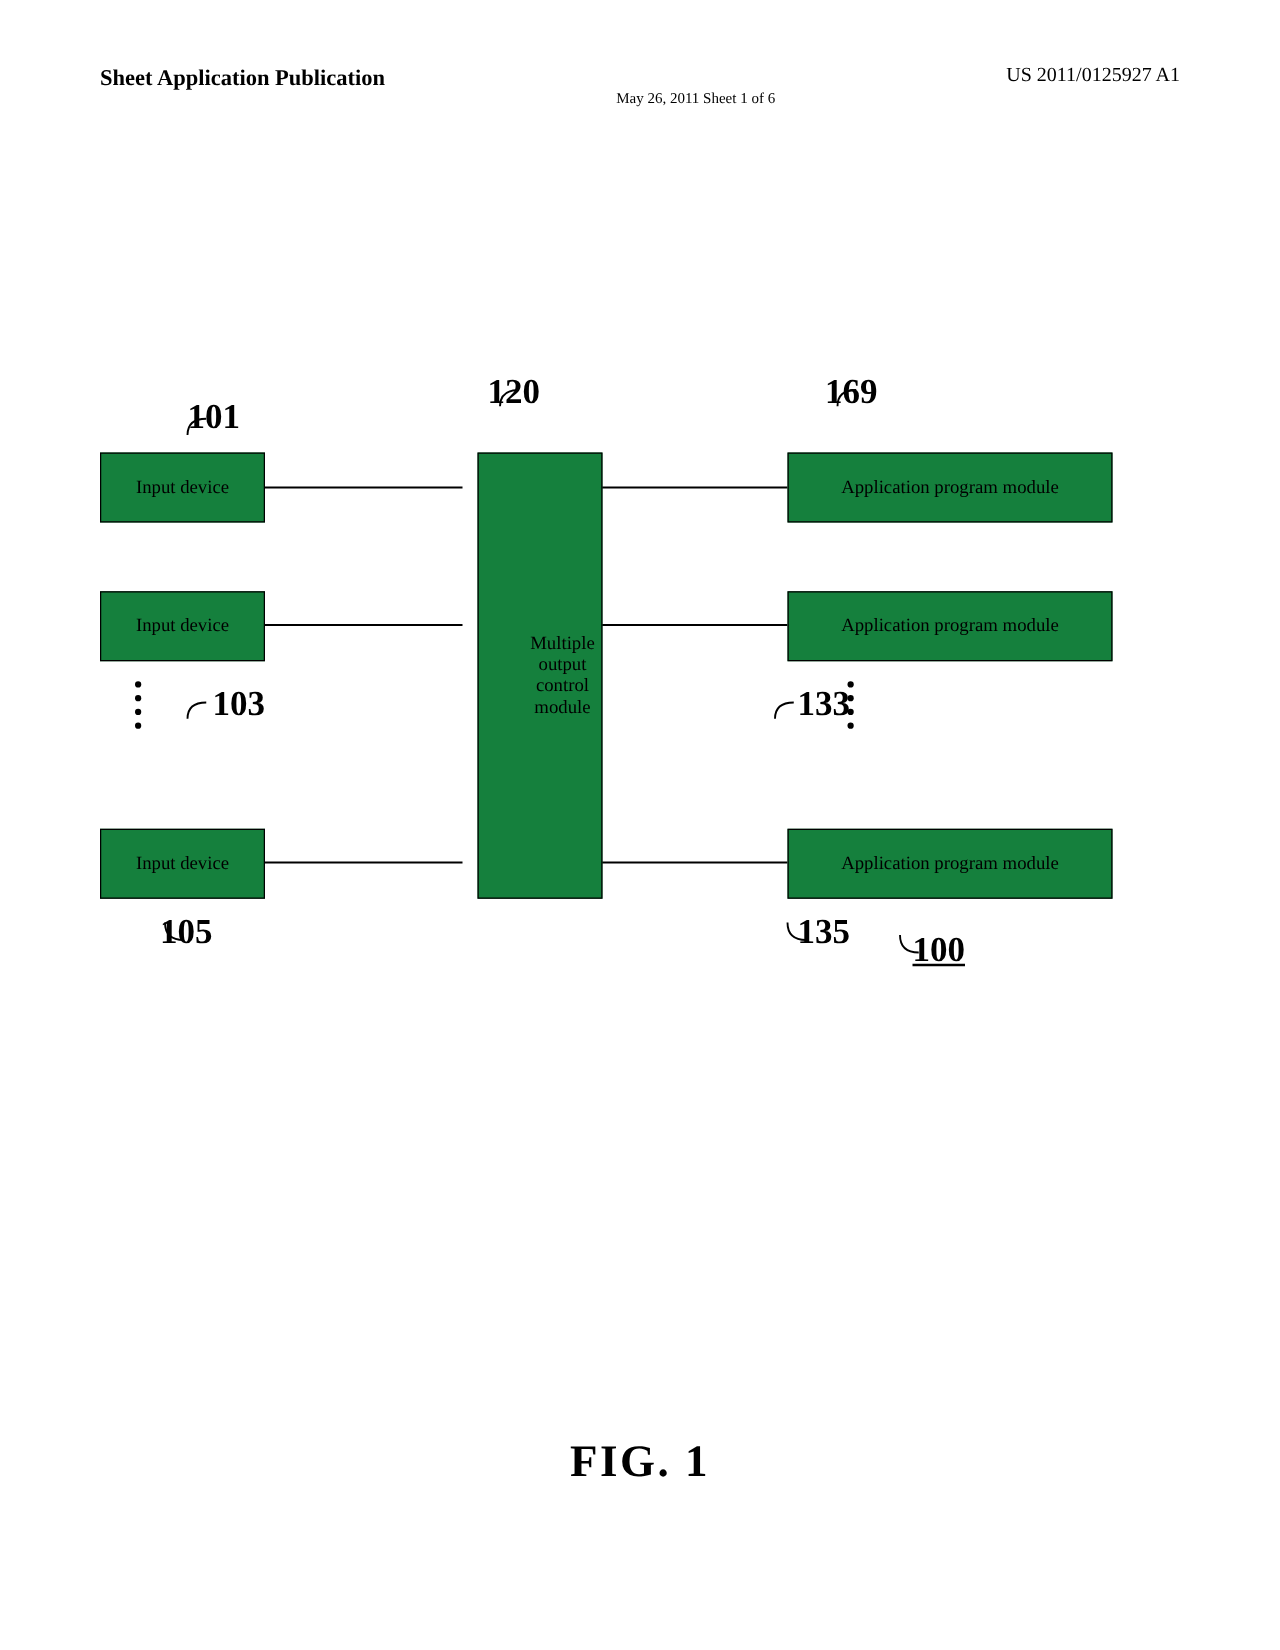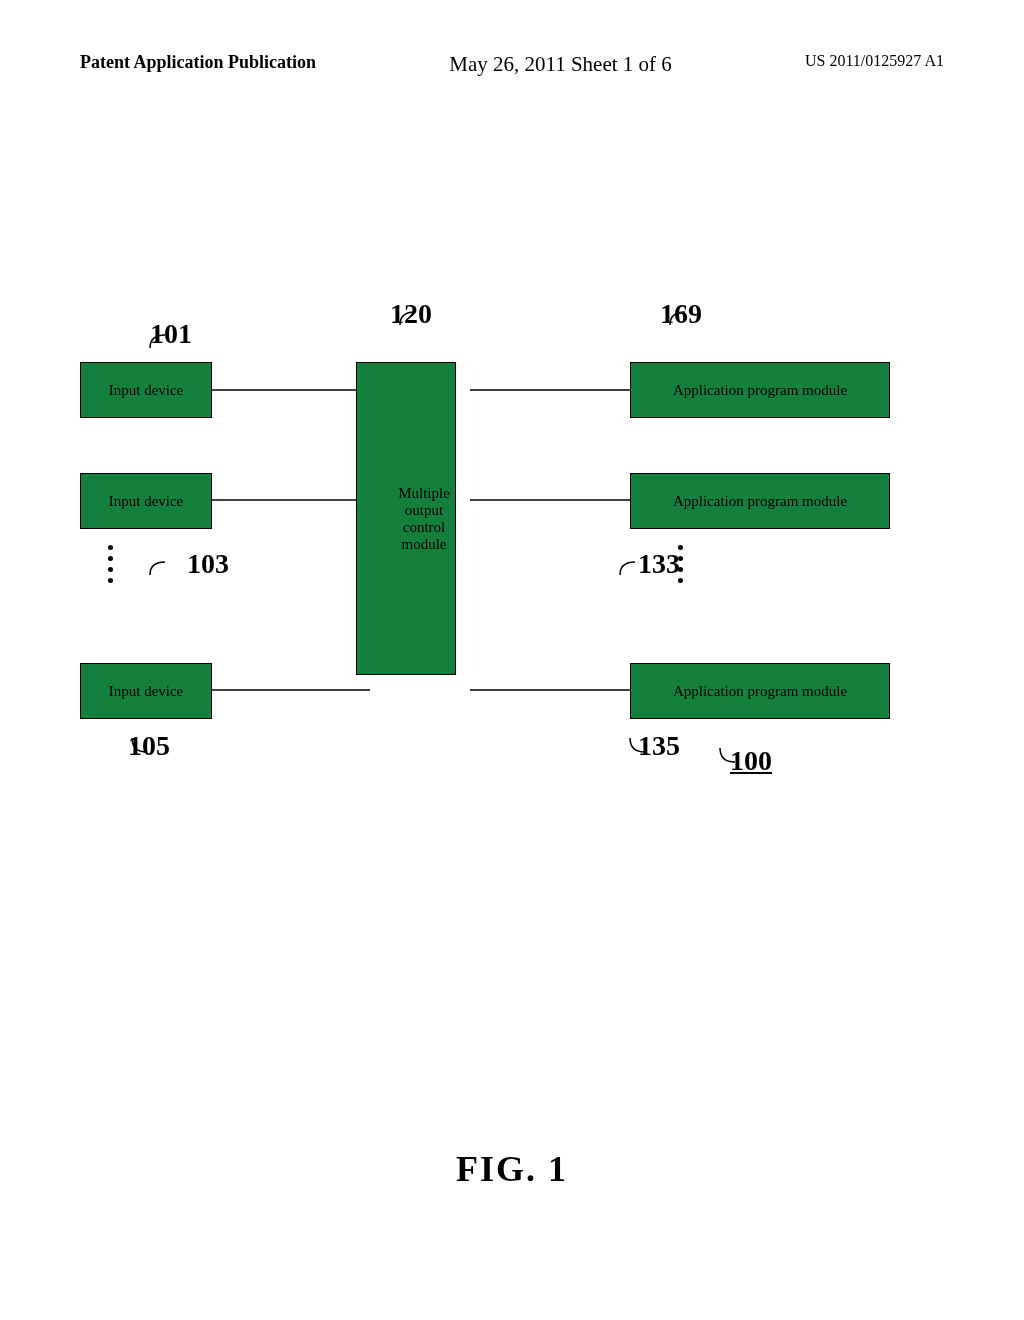--- a/index.html
+++ b/index.html
@@ -24,23 +24,24 @@
       padding: 50px 80px 0 80px;
     }
 
     .header-left {
       font-size: 18px;
       font-weight: bold;
       line-height: 1.4;
     }
 
     .header-center {
-      font-size: 21px;
+      font-size: 12px;
       text-align: left;
       line-height: 1.4;
+      margin-top: 20px;
     }
 
     .header-right {
       font-size: 16px;
       text-align: right;
       line-height: 1.4;
     }
 
     .diagram-area {
       position: absolute;
@@ -115,21 +116,21 @@
 
     
     .ref-underline {
       text-decoration: underline;
     }
   </style>
 </head>
 <body>
 
 <div class="page-header">
-  <div class="header-left">Patent Application Publication</div>
+  <div class="header-left">Sheet Application Publication</div>
   <div class="header-center">May 26, 2011  Sheet 1 of 6</div>
   <div class="header-right">US 2011/0125927 A1</div>
 </div>
 
 <div class="diagram-area">
   <div class="diagram-inner">
 
     <svg class="diagram-svg">
 
       <line x1="162" y1="100" x2="320" y2="100" stroke="#000" stroke-width="1.5"></line>
@@ -166,21 +167,21 @@
     <div class="ref-number" style="top: 8px; left: 340px;">120</div>
 
     <div class="ref-number" style="top: 8px; left: 610px;">169</div>
 
     <div class="box" style="left: 30px; top: 72px; width: 132px; height: 56px;">Input  device</div>
 
     <div class="box" style="left: 30px; top: 183px; width: 132px; height: 56px;">Input  device</div>
 
     <div class="box" style="left: 30px; top: 373px; width: 132px; height: 56px;">Input  device</div>
 
-    <div class="box" style="left: 306px; top: 72px; width: 100px; height: 313px; white-space: pre-line; padding-left: 36px;">Multiple
+    <div class="box" style="left: 332px; top: 72px; width: 100px; height: 357px; white-space: pre-line; padding-left: 36px;">Multiple
 output
 control
 module</div>
 
     <div class="box" style="left: 580px; top: 72px; width: 260px; height: 56px;">Application  program  module</div>
 
     <div class="box" style="left: 580px; top: 183px; width: 260px; height: 56px;">Application  program  module</div>
 
     <div class="box" style="left: 580px; top: 373px; width: 260px; height: 56px;">Application  program  module</div>
 
@@ -191,21 +192,21 @@
       <div class="dot"></div>
     </div>
 
     <div class="dots-col" style="left: 628px; top: 255px;">
       <div class="dot"></div>
       <div class="dot"></div>
       <div class="dot"></div>
       <div class="dot"></div>
     </div>
 
-    <div class="ref-number" style="top: 258px; left: 137px;">103</div>
+    <div class="ref-number" style="top: 258px; left: 120px;">103</div>
 
     <div class="ref-number" style="top: 440px; left: 78px;">105</div>
 
     <div class="ref-number" style="top: 258px; left: 588px; font-family: Liberation Serif, serif;">133</div>
 
     <div class="ref-number" style="top: 440px; left: 588px;">135</div>
 
     <div class="ref-number ref-underline" style="top: 455px; left: 680px;">100</div>
 
   </div>

